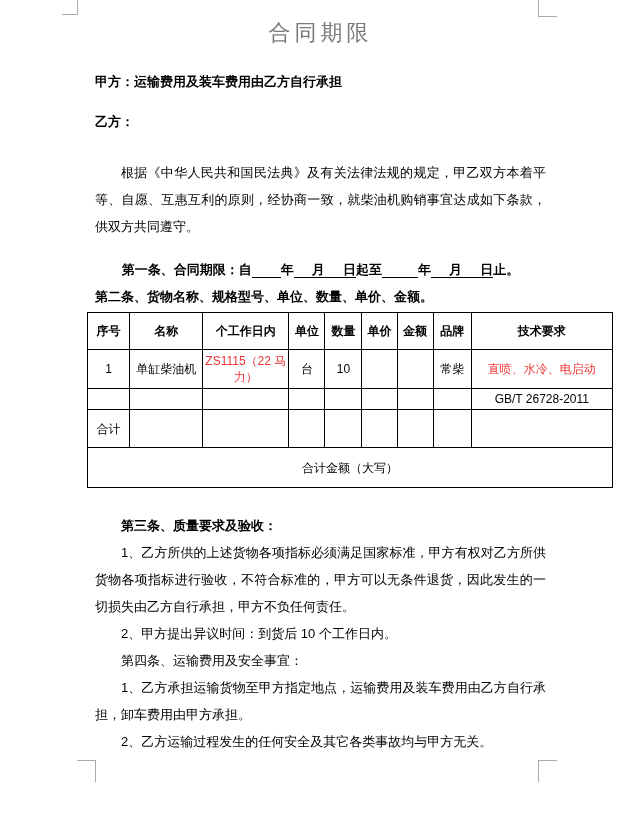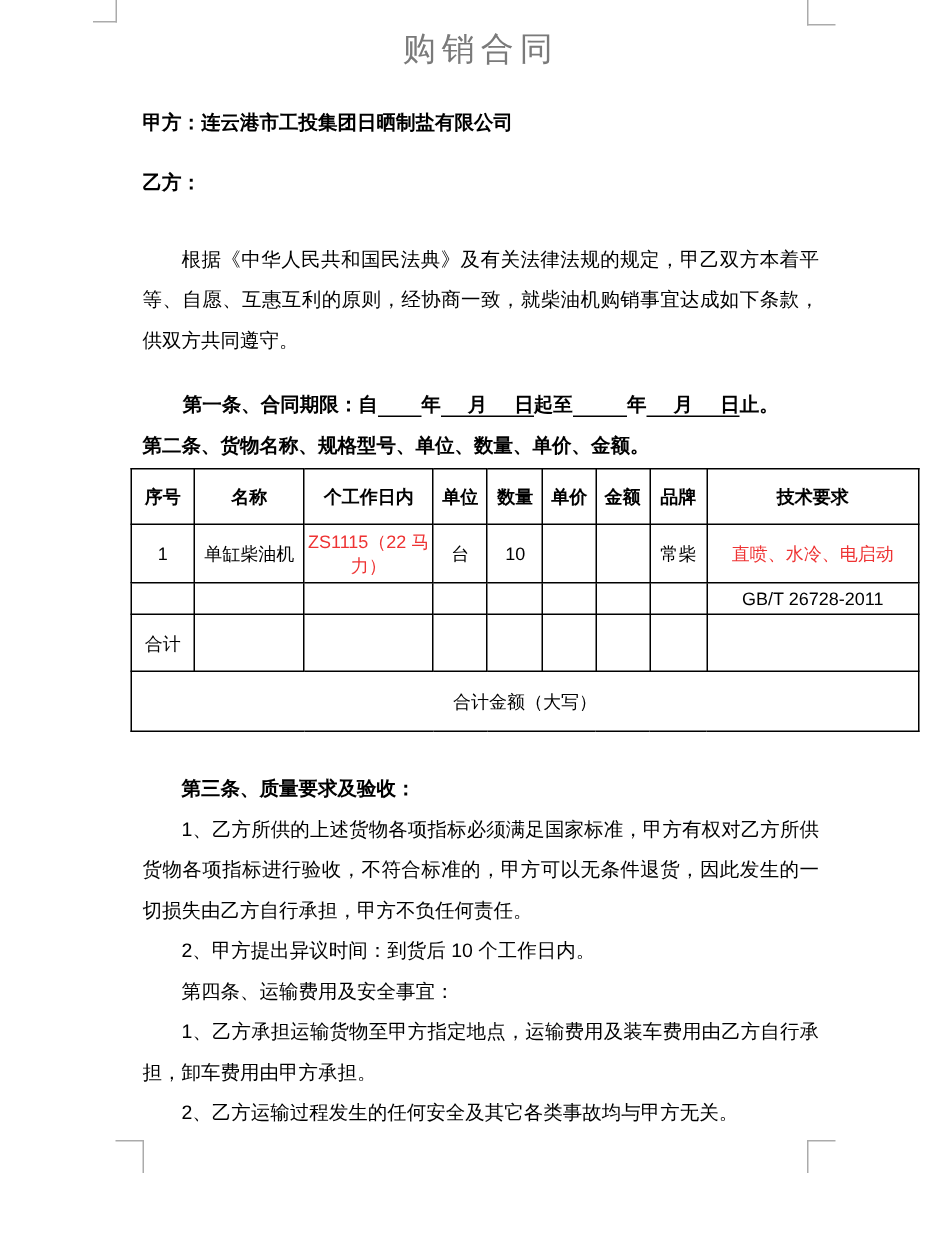--- a/index.html
+++ b/index.html
@@ -60,23 +60,23 @@
 
 <div>
 
   <div class="crop tl"></div>
   <div class="crop tr"></div>
   <div class="crop bl"></div>
   <div class="crop br"></div>
 
   <div class="doc">
 
-    <h1 class="title">购销合同</h1>
+    <h1 class="title">合同期限</h1>
 
-    <p class="party party-a">甲方：连云港市工投集团日晒制盐有限公司</p>
+    <p class="party party-a">甲方：运输费用及装车费用由乙方自行承担</p>
     <p class="party party-b">乙方：</p>
 
     <p class="preamble">根据《中华人民共和国民法典》及有关法律法规的规定，甲乙双方本着平等、自愿、互惠互利的原则，经协商一致，就柴油机购销事宜达成如下条款，供双方共同遵守。</p>
 
     <p class="clause clause1"><span>第一条、合同期限：自</span><span class="blank">        </span><span>年</span><span class="blank">     月     日</span><span>起至</span><span class="blank">          </span><span>年</span><span class="blank">     月     日</span><span>止。</span></p>
 
     <p class="clause clause2">第二条、货物名称、规格型号、单位、数量、单价、金额。</p>
 
     <table class="goods">
       <colgroup>

